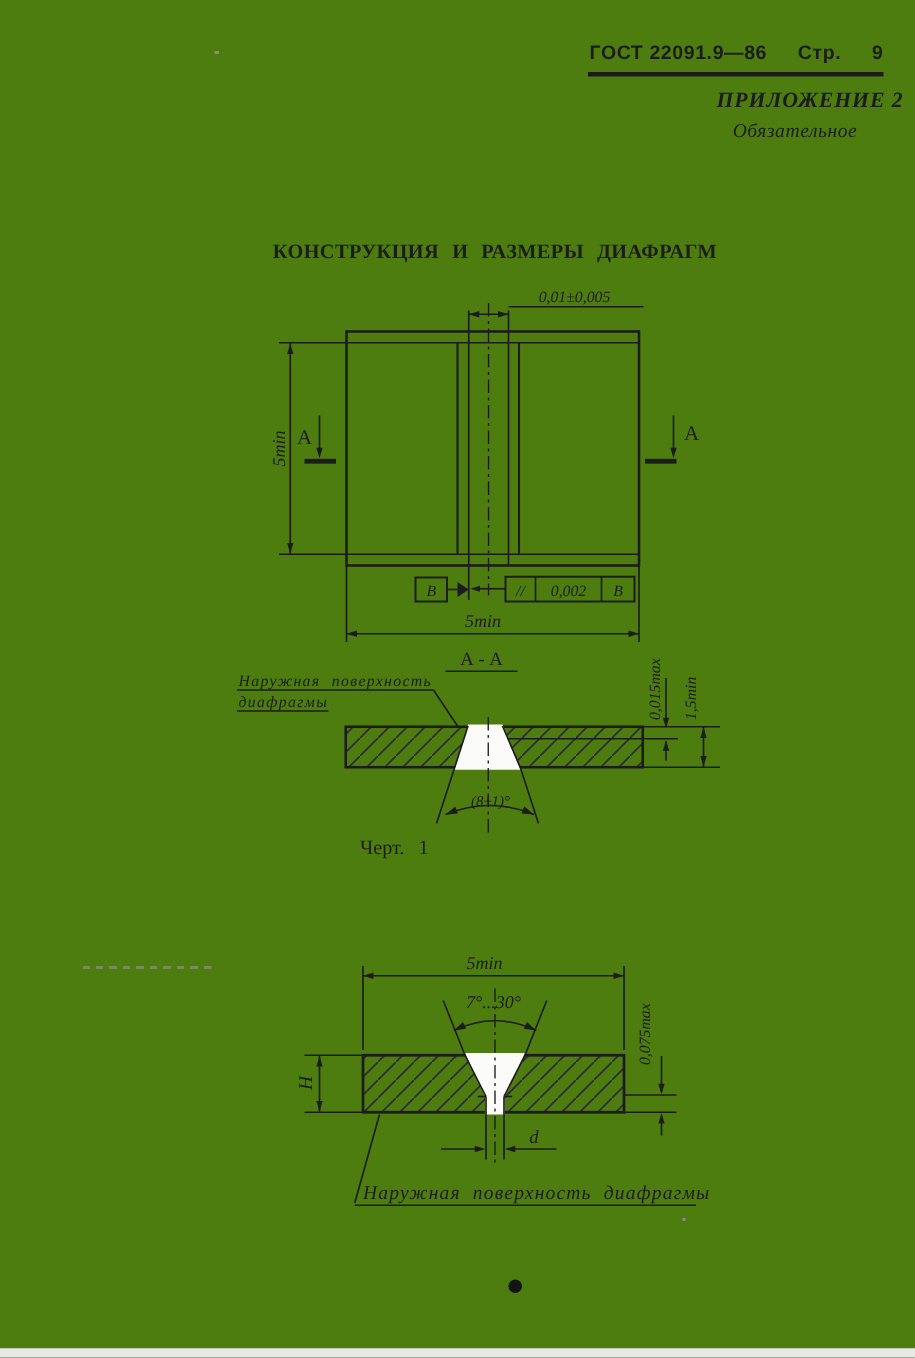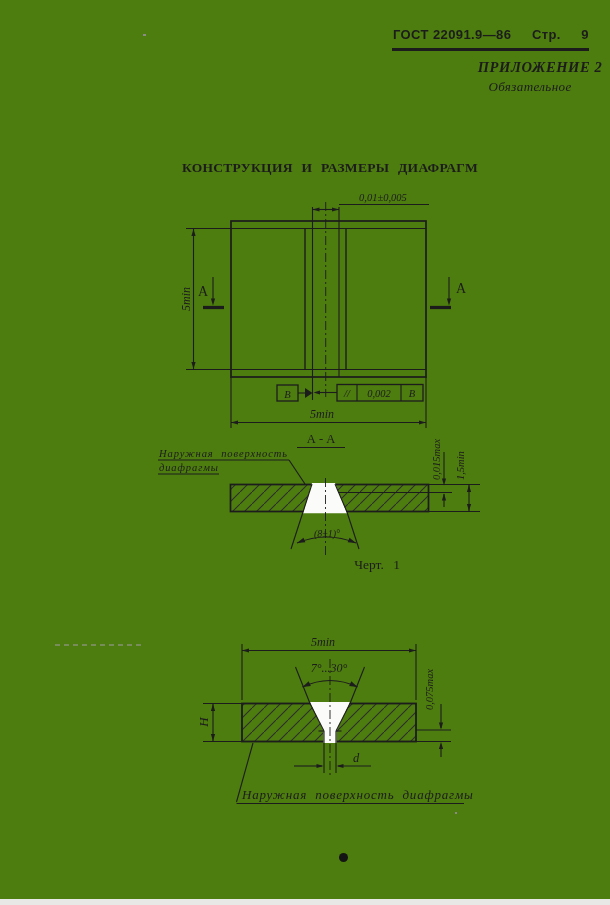--- a/index.html
+++ b/index.html
@@ -4,21 +4,21 @@
 <style>
   html,body{margin:0;padding:0;background:#e8e8e6;}
   .page{position:relative;width:610px;height:899px;background:#4d7c0f;overflow:hidden;
         font-family:"Liberation Serif","DejaVu Serif",serif;color:#1c1c1c;}
   .abs{position:absolute;}
   .hdr{font-family:"Liberation Sans","DejaVu Sans",sans-serif;font-weight:700;font-size:13px;letter-spacing:.4px;}
   .rule{background:#1c1c1c;}
   .appx{font-style:italic;font-weight:700;font-size:14.5px;letter-spacing:.6px;text-align:center;}
   .appk{font-style:italic;font-size:13px;letter-spacing:.4px;text-align:center;}
   .ttl{font-weight:700;font-size:13.5px;text-align:center;letter-spacing:.3px;word-spacing:5px;margin-top:27px;}
-  .cap{font-size:13.5px;text-align:right;word-spacing:6px;}
+  .cap{font-size:13.5px;text-align:left;word-spacing:6px;}
   svg{overflow:visible;}
   svg text{font-family:"Liberation Serif","DejaVu Serif",serif;fill:#1c1c1c;}
   .it{font-style:italic;}
   .ln{stroke:#1c1c1c;fill:none;stroke-width:1.1px;}
   .artifact-dash{background:repeating-linear-gradient(90deg,#9a9a98 0 5px,transparent 5px 9px);opacity:.55;}
   .dot{background:#141414;border-radius:50%;}
   .speck{background:#8a8a88;}
 </style>
 </head>
 <body>

